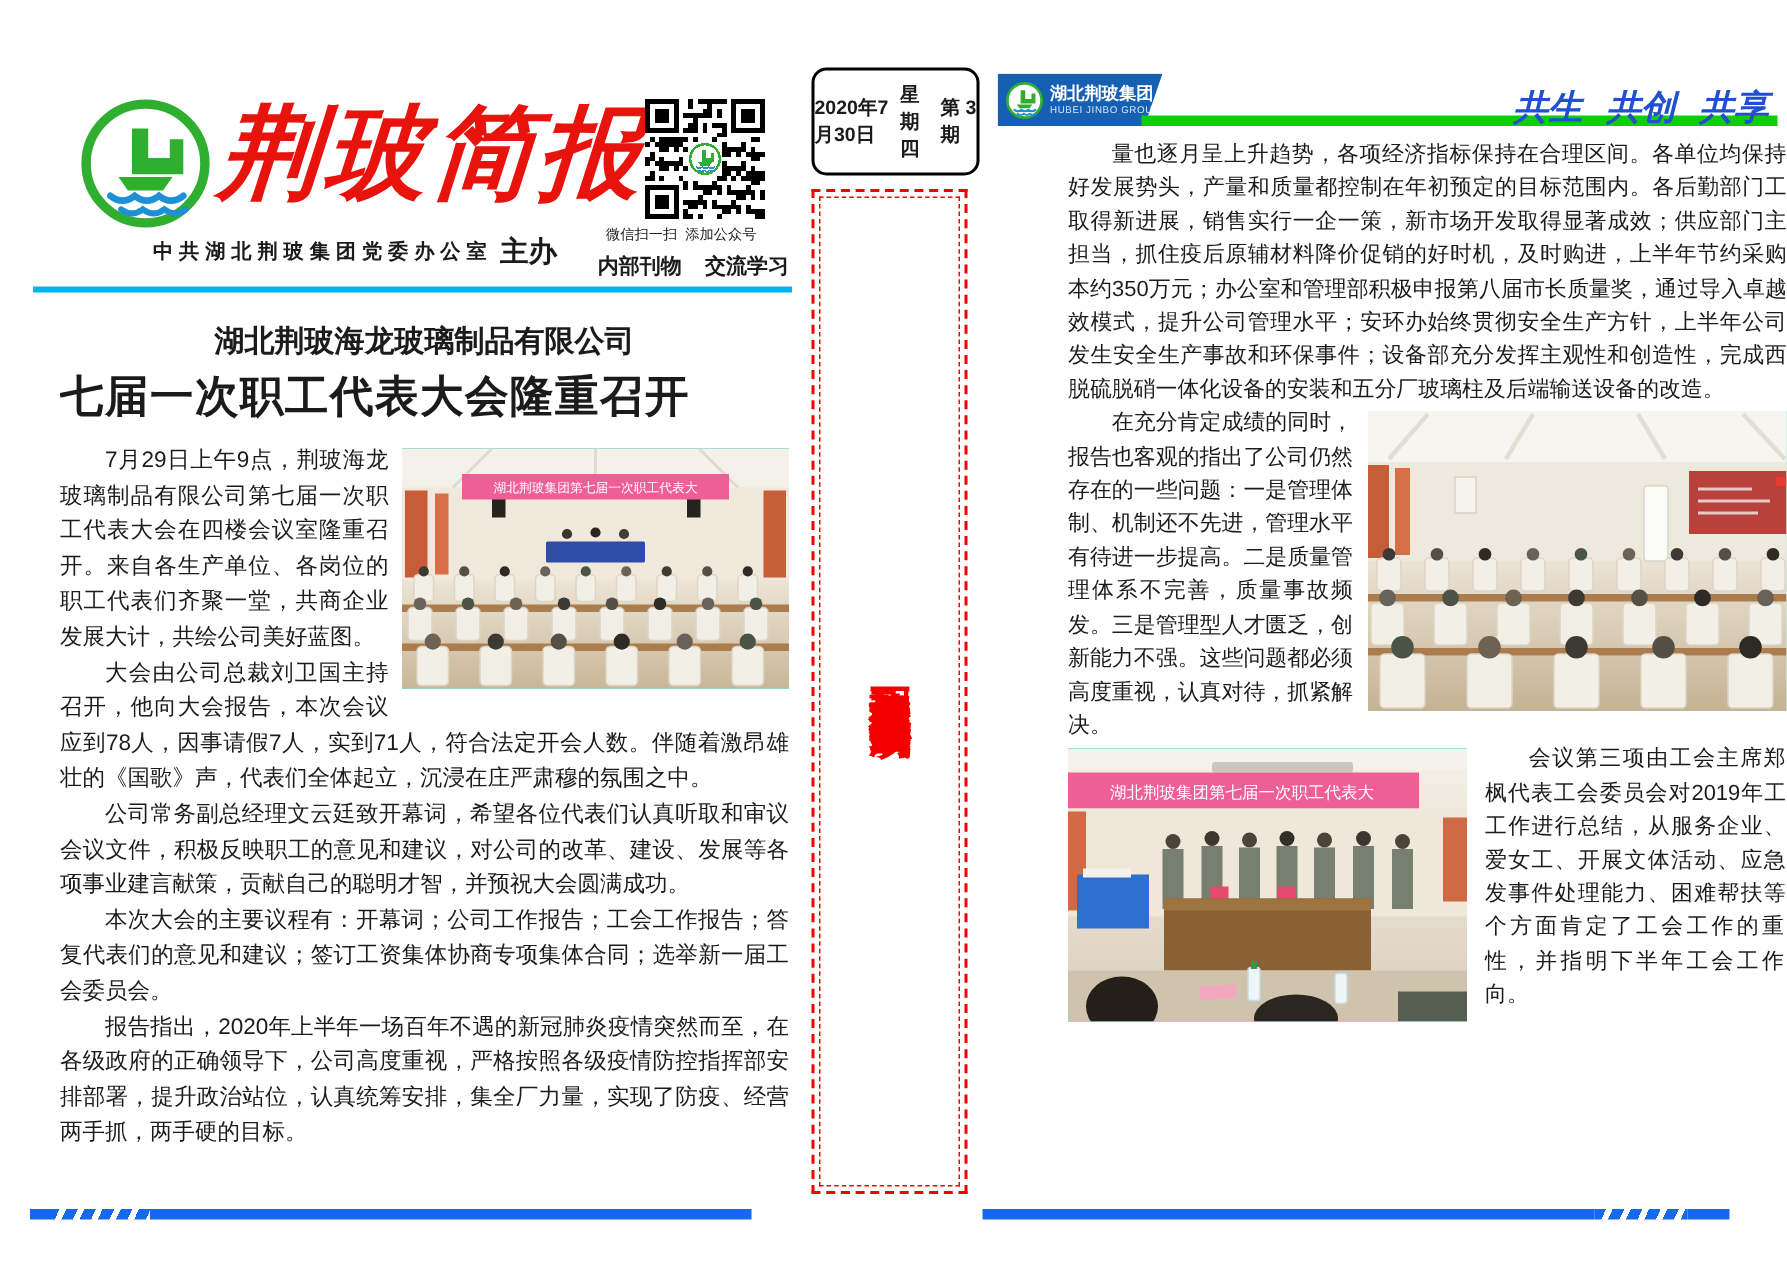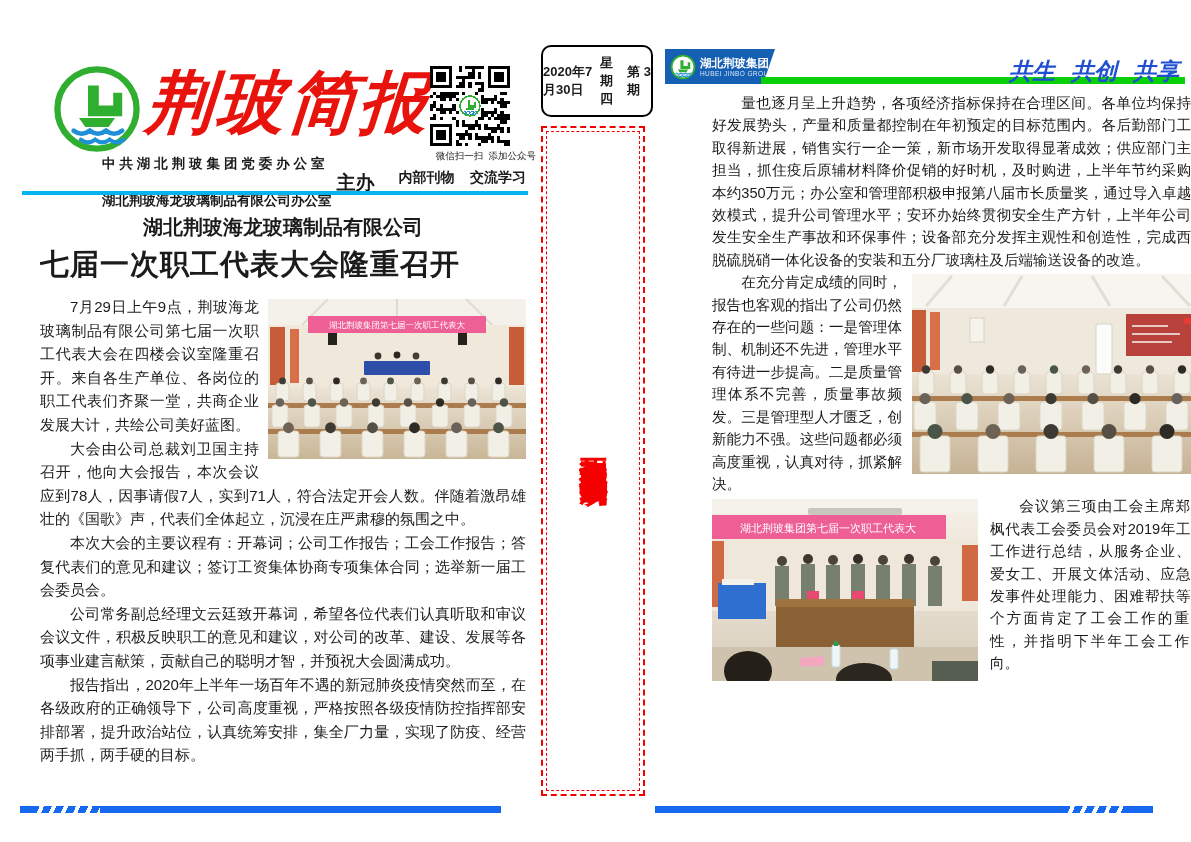--- a/index.html
+++ b/index.html
@@ -9,21 +9,21 @@
   
   .page-left{position:absolute;left:0;top:0;width:540px;height:842px;}
   .brand-logo{position:absolute;left:52px;top:64px;width:90px;height:90px;}
   .brand-title{position:absolute;left:146px;top:46px;width:300px;height:116px;
        font-family:"DejaVu Serif","Liberation Serif",serif;font-weight:900;font-style:italic;
        font-size:68px;line-height:112px;color:var(--masthead_red,#e8130c);
        letter-spacing:3px;white-space:nowrap;transform:skewX(-4deg);}
   .qr-wrap{position:absolute;left:430px;top:66px;width:80px;height:80px;}
   .qr-wrap svg{width:100%;height:100%;shape-rendering:crispEdges;}
   .qr-caption{position:absolute;left:404px;top:150px;width:132px;font-size:9.5px;
-       text-align:right;white-space:pre;color:#222;}
+       text-align:left;white-space:pre;color:#222;}
   .publishers{position:absolute;left:102px;top:155px;display:flex;align-items:center;gap:5px;}
   .pub-lines{display:flex;flex-direction:column;gap:19px;font-size:13.5px;font-weight:700;}
   .pub-line1{letter-spacing:.29em;}
   .pub-suffix{font-size:19px;font-weight:700;}
   .tagline{position:absolute;right:14px;top:169px;font-size:14px;font-weight:700;white-space:pre;}
   .cyan-rule{position:absolute;left:22px;top:191px;width:506px;height:4px;
        background:var(--rule_cyan,#00b4ef);}
   .article{position:absolute;left:40px;top:214px;width:486px;height:588px;overflow:hidden;}
   .art-t1{font-size:20px;font-weight:900;text-align:center;margin:0 0 4px;}
   .art-t2{font-size:29px;font-weight:900;margin:0 0 10px;letter-spacing:1px;}
@@ -282,21 +282,20 @@
           <rect x="1" y="19" width="5" height="5" fill="#fff"></rect>
           <rect x="2" y="20" width="3" height="3" fill="#000"></rect>
           <use href="#jb-logo" x="9" y="9" width="7" height="7"></use>
         </svg>
     </div>
     <div class="qr-caption">微信扫一扫  添加公众号</div>
 
     <div class="publishers">
       <div class="pub-lines">
         <div class="pub-line1">中共湖北荆玻集团党委办公室</div>
-        <div class="pub-line2">湖北荆玻海龙玻璃制品有限公司办公室</div>
       </div>
       <div class="pub-suffix">主办</div>
     </div>
 
     <div class="tagline">内部刊物    交流学习</div>
 
     <div class="cyan-rule"></div>
 
     <div class="article">
       <h2 class="art-t1">湖北荆玻海龙玻璃制品有限公司</h2>
@@ -374,22 +373,22 @@
                 <rect x="178" y="132" width="21" height="26" rx="3" fill="#f2efe6" stroke="#dcd5c6"></rect>
                 <circle cx="188.5" cy="128.76" r="5.4" fill="#68625a"></circle>
                 <rect x="220" y="132" width="21" height="26" rx="3" fill="#f2efe6" stroke="#dcd5c6"></rect>
                 <circle cx="230.5" cy="128.76" r="5.4" fill="#4b5547"></circle>
                 <rect x="0" y="160" width="258" height="5" fill="#ab7c4e"></rect>
               </g>
           </svg>
         </div>
         <p>7月29日上午9点，荆玻海龙玻璃制品有限公司第七届一次职工代表大会在四楼会议室隆重召开。来自各生产单位、各岗位的职工代表们齐聚一堂，共商企业发展大计，共绘公司美好蓝图。</p>
         <p>大会由公司总裁刘卫国主持召开，他向大会报告，本次会议应到78人，因事请假7人，实到71人，符合法定开会人数。伴随着激昂雄壮的《国歌》声，代表们全体起立，沉浸在庄严肃穆的氛围之中。</p>
+        <p>公司常务副总经理文云廷致开幕词，希望各位代表们认真听取和审议会议文件，积极反映职工的意见和建议，对公司的改革、建设、发展等各项事业建言献策，贡献自己的聪明才智，并预祝大会圆满成功。</p>
         <p>本次大会的主要议程有：开幕词；公司工作报告；工会工作报告；答复代表们的意见和建议；签订工资集体协商专项集体合同；选举新一届工会委员会。</p>
-        <p>公司常务副总经理文云廷致开幕词，希望各位代表们认真听取和审议会议文件，积极反映职工的意见和建议，对公司的改革、建设、发展等各项事业建言献策，贡献自己的聪明才智，并预祝大会圆满成功。</p>
         <p>报告指出，2020年上半年一场百年不遇的新冠肺炎疫情突然而至，在各级政府的正确领导下，公司高度重视，严格按照各级疫情防控指挥部安排部署，提升政治站位，认真统筹安排，集全厂力量，实现了防疫、经营两手抓，两手硬的目标。</p>
 
       </div>
     </div>
   </div>
 
   <div>
     <div class="date-box">
       <div>2020年7月30日</div>
       <div>星期四</div>

